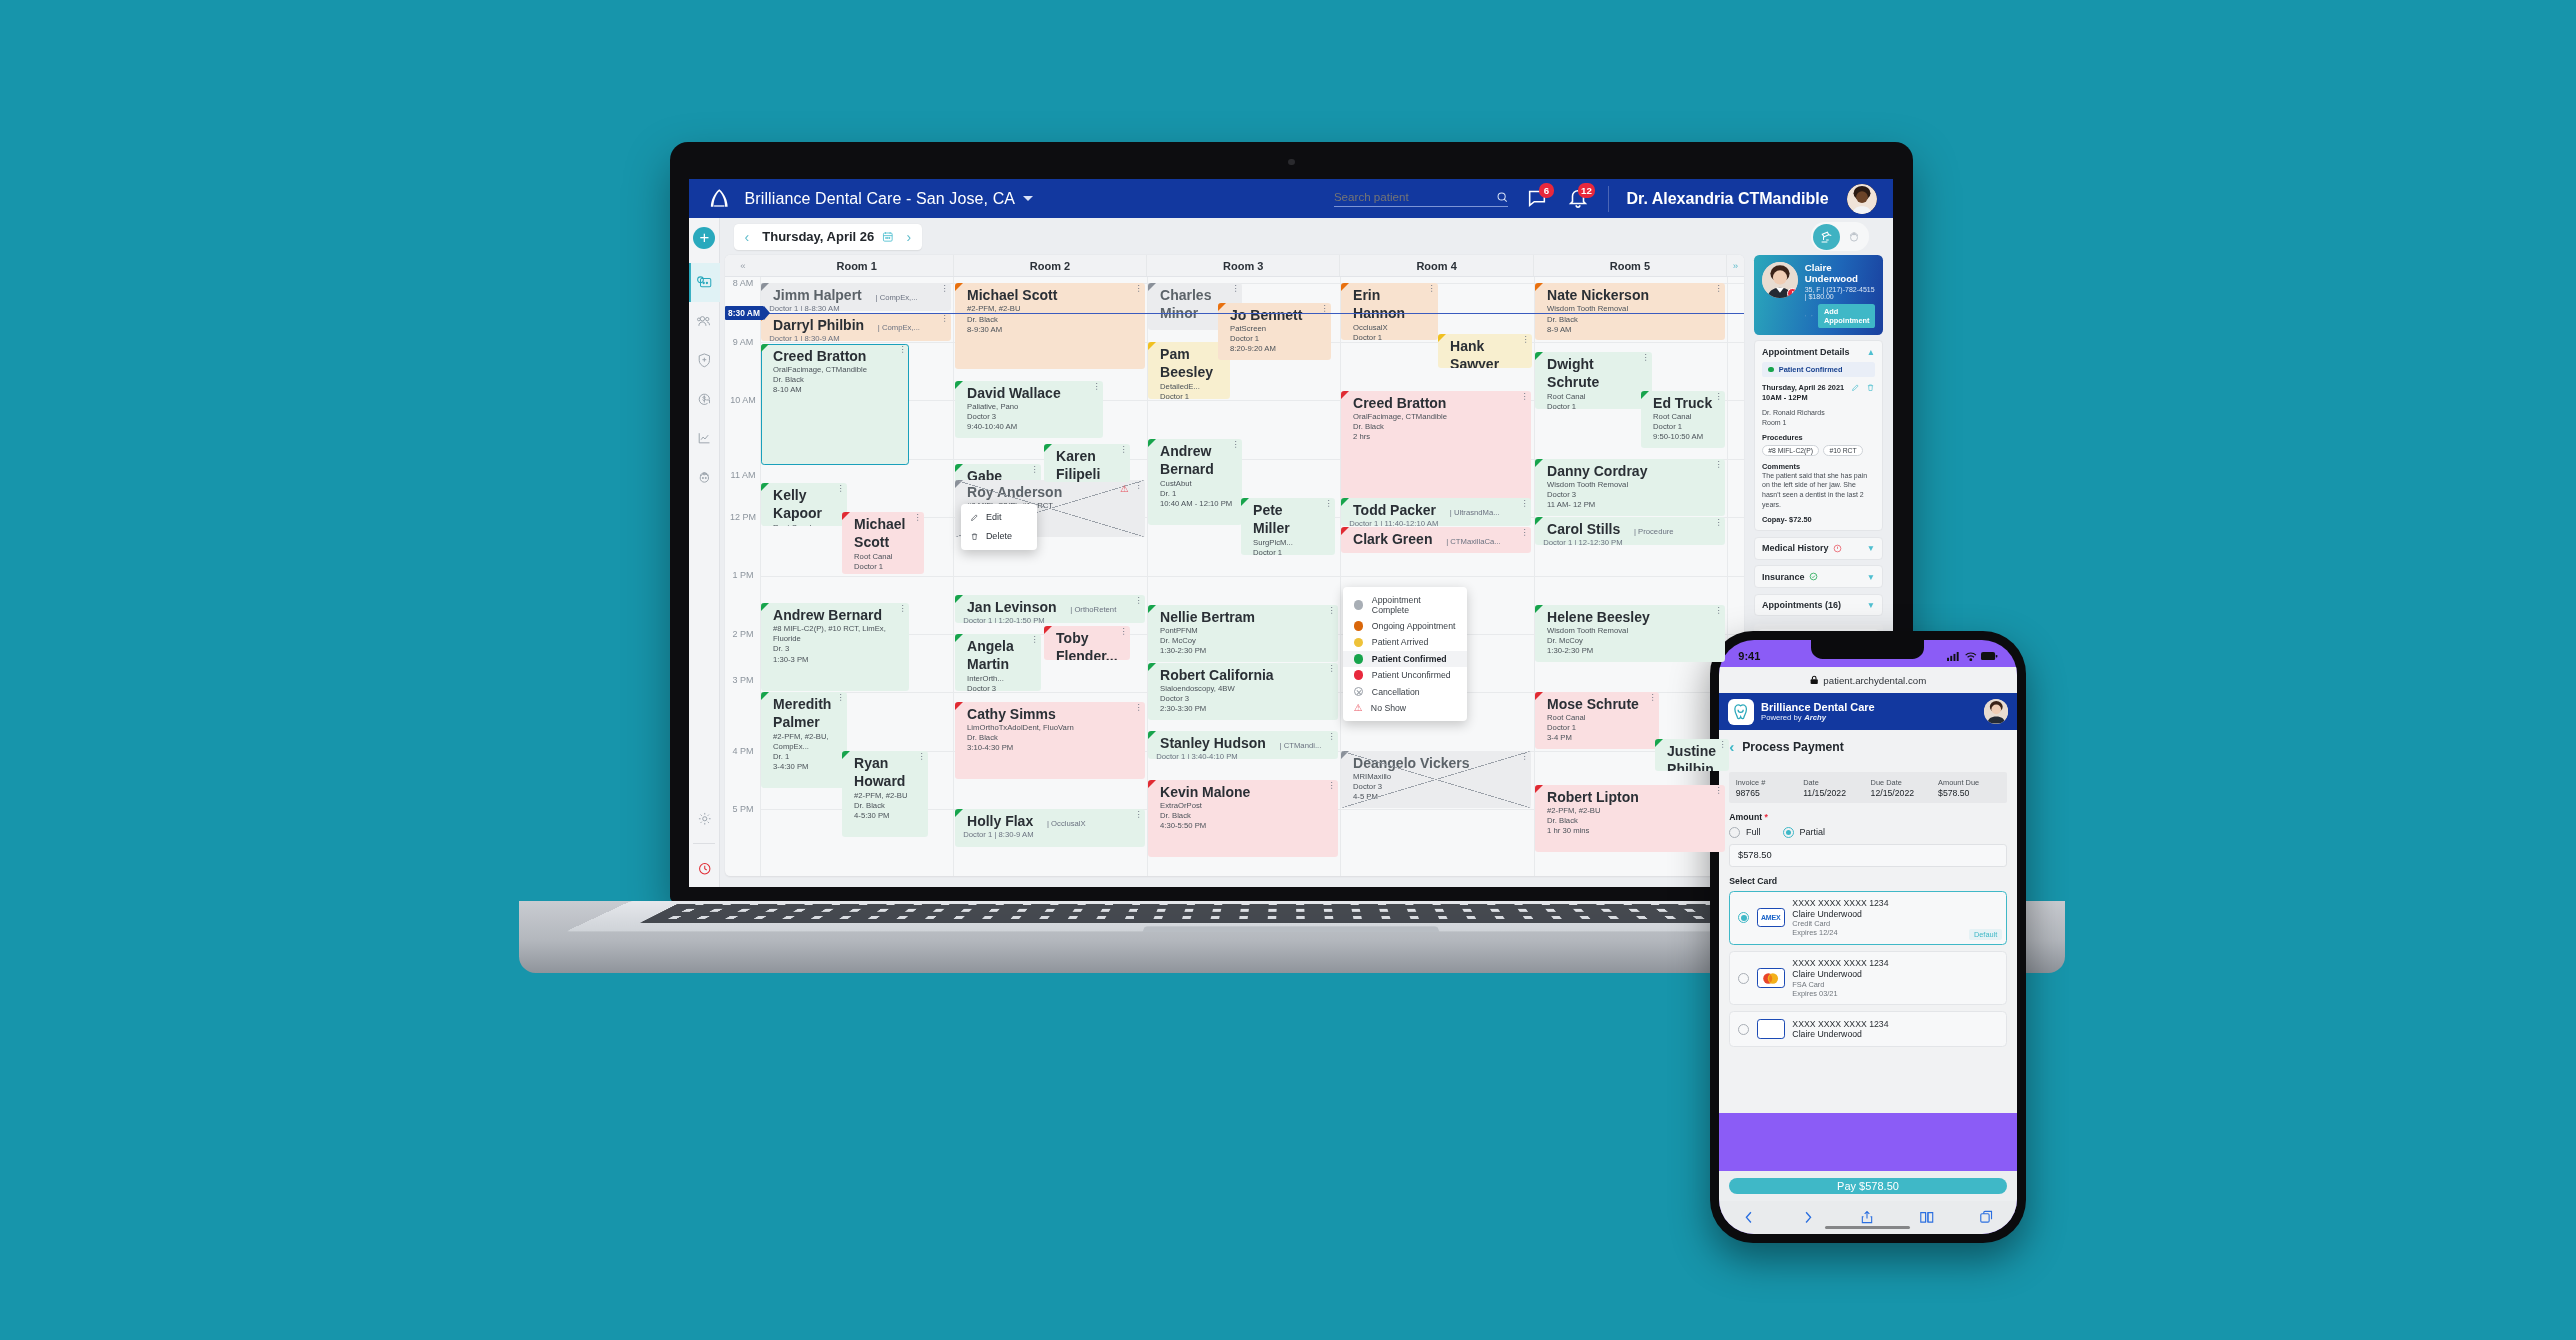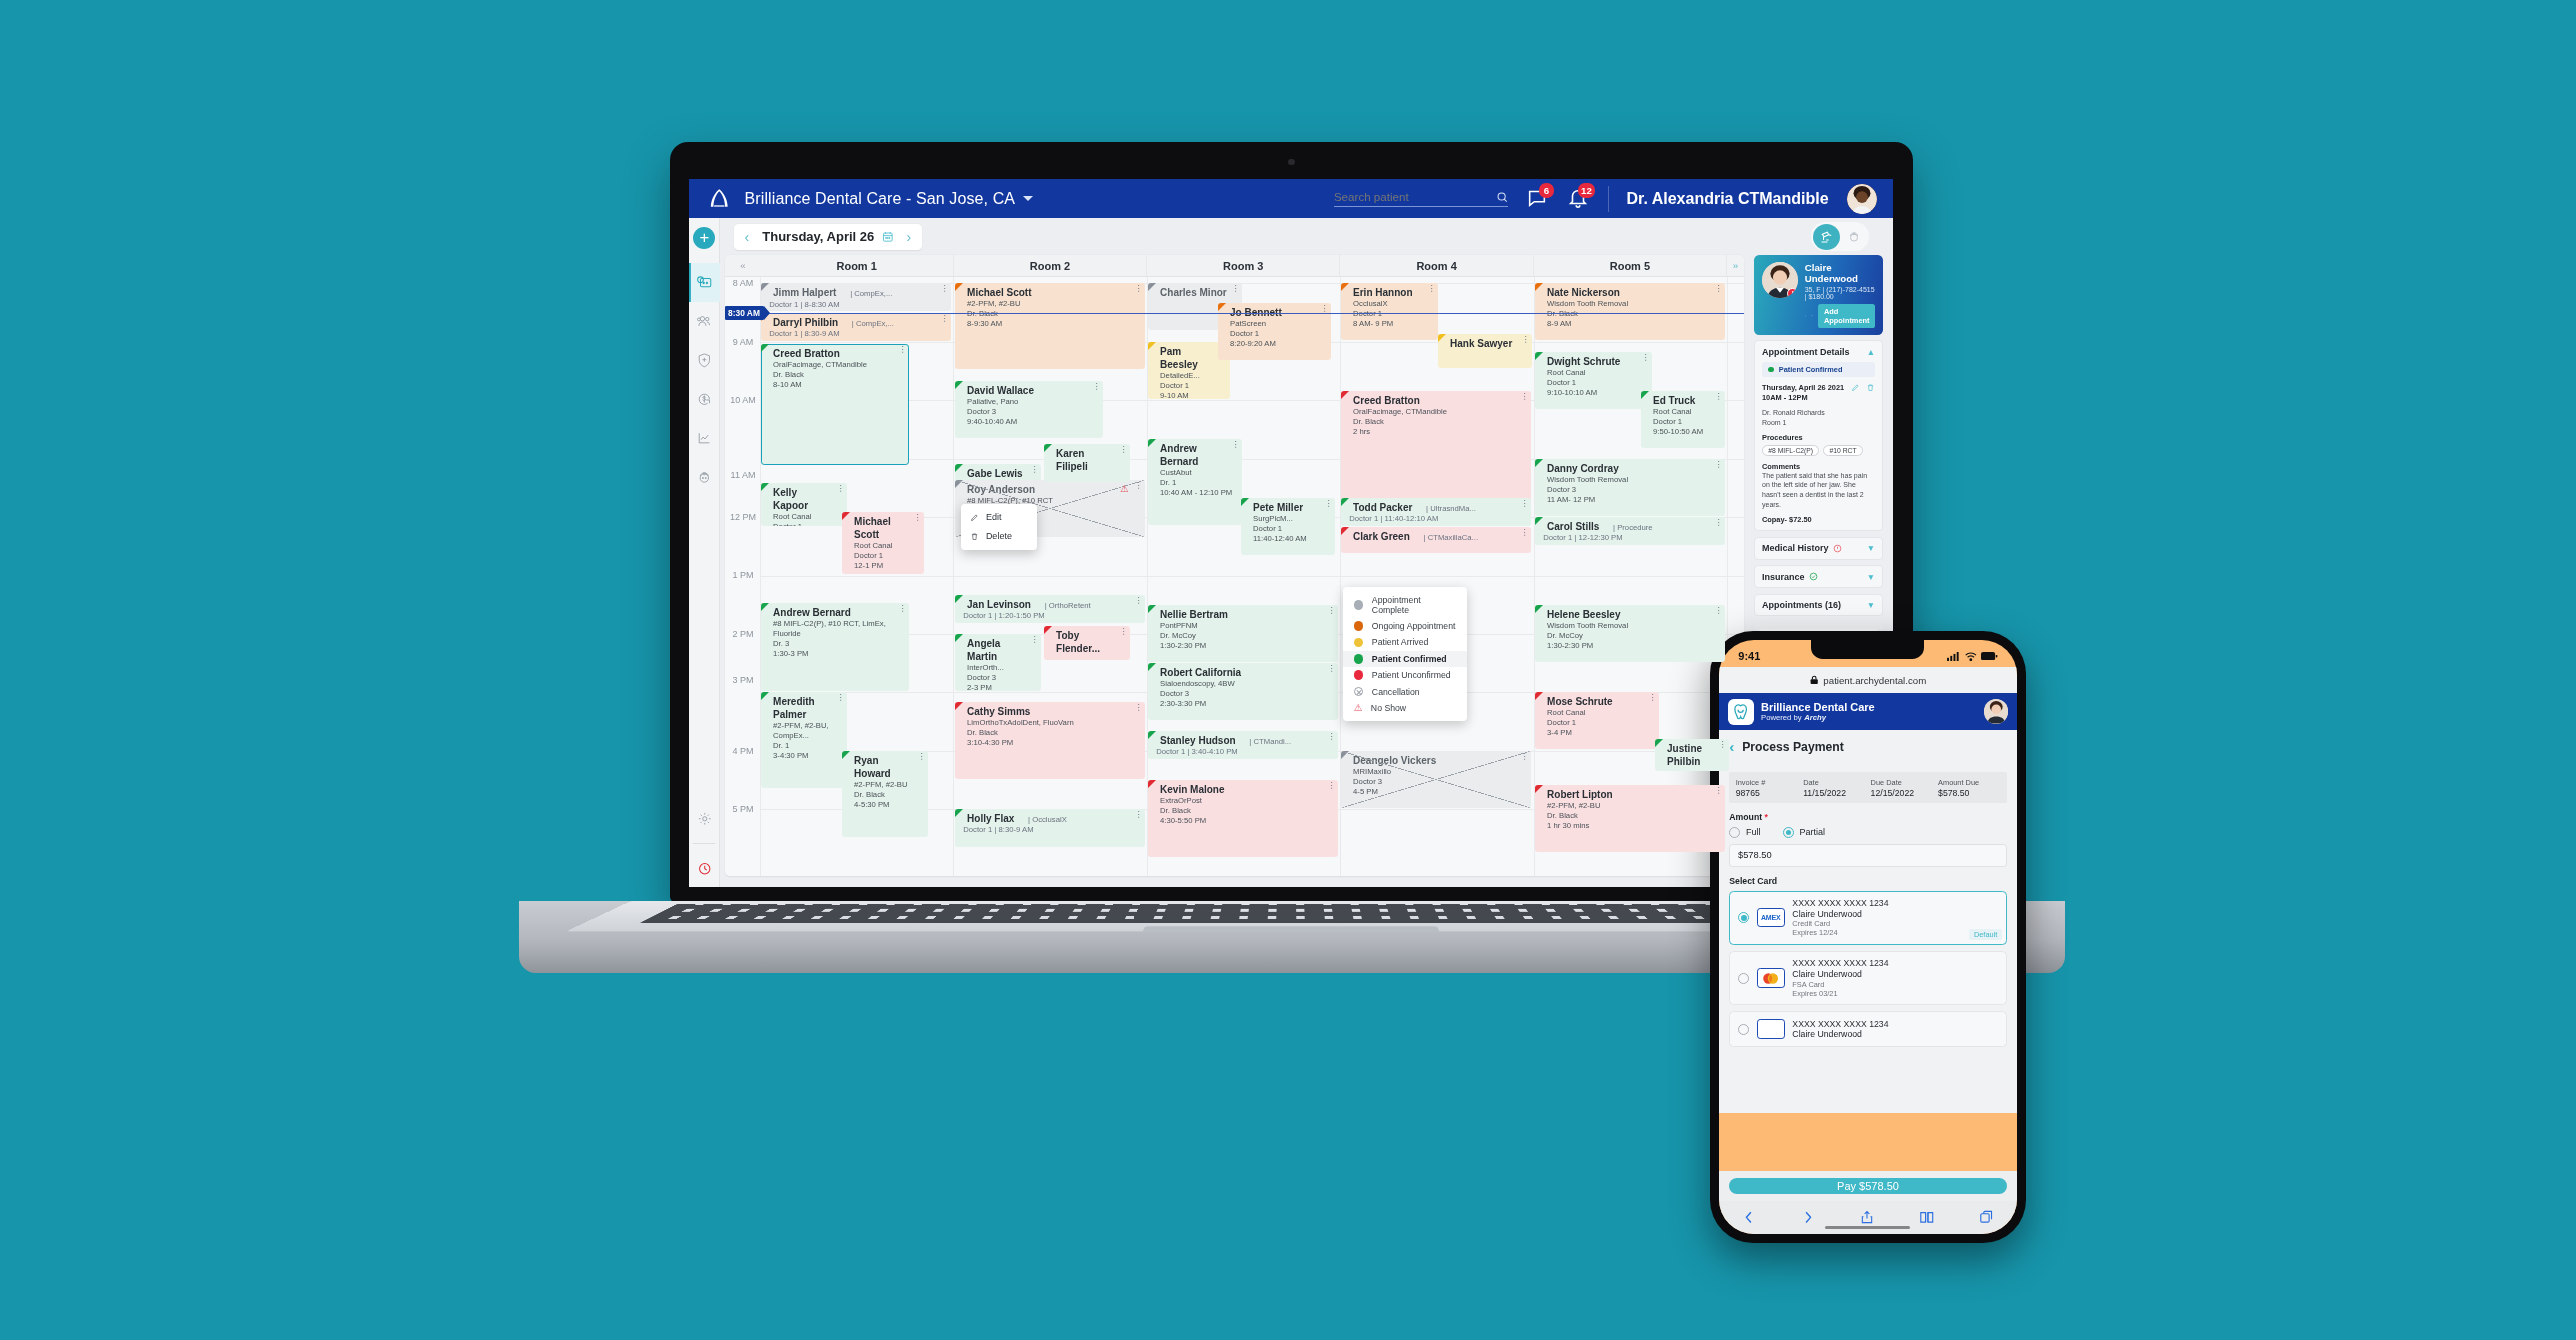--- a/index.html
+++ b/index.html
@@ -88,21 +88,21 @@
   .hourline{position:absolute;left:35px;right:0;border-top:0.6px solid #e8eaec;}
   .hourlbl{position:absolute;left:0;width:35px;text-align:center;font-size:9px;color:#8c949d;}
   .roomsep{position:absolute;top:0;bottom:0;width:0.6px;background:#e8eaec;}
   .nowline{position:absolute;left:35px;right:0;height:1.3px;background:#3a5bbf;}
   .nowpill{position:absolute;left:0;height:14px;background:#123b9e;color:#fff;font-size:8.4px;font-weight:bold;
            display:flex;align-items:center;padding:0 3.9px 0 2.6px;border-radius:1.3px;}
   .nowpill:after{content:"";position:absolute;right:-6.4px;top:0;border-top:7px solid transparent;border-bottom:7px solid transparent;border-left:6.4px solid #123b9e;}
   
   .appt{position:absolute;border-radius:3.2px;padding:2.6px 3.9px 2.6px 5.2px;overflow:hidden;font-size:8px;line-height:1.32;color:#2a2f35;}
   .appt .corner{position:absolute;left:0;top:0;width:0;height:0;border-top:8.4px solid #888;border-right:8.4px solid transparent;}
-  .appt .nm{font-weight:bold;font-size:10px;display:block;padding-left:6.4px;padding-right:9px;}
+  .appt .nm{font-weight:bold;font-size:14px;display:block;padding-left:6.4px;padding-right:9px;}
   .appt .sub{display:block;padding-left:6.4px;color:#4a5158;font-size:7.7px;}
   .appt .kebab{position:absolute;right:2.6px;top:1.9px;color:#6b7280;font-size:8.4px;letter-spacing:0;line-height:.8;}
   .inline .nm{display:inline;} .inline .sub{display:inline;padding-left:2.6px;color:#6b7280;}
   .c-green{background:#e3f2ea;} .c-green .corner{border-top-color:#17a44c;}
   .c-red{background:#fadfe1;} .c-red .corner{border-top-color:#e02b33;}
   .c-orange{background:#f8e2cf;} .c-orange .corner{border-top-color:#e8700f;}
   .c-yellow{background:#f8efcf;} .c-yellow .corner{border-top-color:#f0c020;}
   .c-gray{background:#ebecee;} .c-gray .corner{border-top-color:#8a9099;}
   .c-gray .nm{color:#5c6369;font-weight:bold;}
   .selected{outline:1.3px solid #19a0bb;outline-offset:-1.3px;}
@@ -148,21 +148,21 @@
   .chip{border:0.6px solid #cfd3d8;border-radius:7px;padding:1.3px 5.2px;font-size:6.8px;color:#3a4047;background:#fff;}
   .rowacts{float:right;display:flex;gap:5.8px;color:#4fbfd0;font-size:7.7px;}
   .miniblk{background:#eff0f2;border-radius:3.9px;padding:5.2px;margin-top:2.6px;}
   .minirow{background:#f7f8f9;border-radius:3.2px;padding:4.5px 5.8px;margin-bottom:4.5px;position:relative;}
   .minirow .mn{font-size:8px;font-weight:bold;color:#22272d;}
   .minirow .mt{font-size:7px;color:#6b7280;margin-top:1.3px;}
   .minirow .mx{position:absolute;right:5.8px;top:4.5px;color:#6fc8d6;font-size:8.4px;}
   
   #phone{position:absolute;left:1710px;top:631px;width:316px;height:612px;}
   .pshell{position:absolute;inset:0;background:#0b0b0d;border-radius:43px;box-shadow:0 16.7px 39px rgba(0,0,0,.42);}
-  .pscreen{position:absolute;left:9px;top:9px;right:9px;bottom:9px;background:#fdba74;border-radius:35px;overflow:hidden;}
+  .pscreen{position:absolute;left:9px;top:9px;right:9px;bottom:9px;background:#8b5cf6;border-radius:35px;overflow:hidden;}
   .notch{position:absolute;left:50%;margin-left:-57px;top:0;width:113px;height:19.3px;background:#0b0b0d;border-radius:0 0 11.6px 11.6px;z-index:9;}
   .pstatus{height:27px;display:flex;align-items:center;justify-content:space-between;padding:5.2px 19.3px 0;font-size:11px;font-weight:bold;color:#111;}
   .purl{height:26px;display:flex;align-items:center;justify-content:center;gap:5.2px;font-size:9.7px;color:#2e3338;background:#f1f2f3;}
   .pnav{background:#12389f;height:37px;display:flex;align-items:center;padding:0 9px;gap:7px;}
   .plogo{width:26px;height:26px;background:#fff;border-radius:5.8px;display:flex;align-items:center;justify-content:center;}
   .pbrand{color:#fff;font-size:11px;font-weight:bold;line-height:1.12;}
   .ppow{font-size:7.7px;font-weight:normal;color:#eaf0fb;display:flex;align-items:center;gap:2.6px;}
   .pav{margin-left:auto;width:24.5px;height:24.5px;border-radius:50%;overflow:hidden;background:#e9ded3;}
   .ptitle{display:flex;align-items:center;gap:7.7px;padding:8.4px 10.3px;font-size:12.2px;font-weight:bold;color:#22272d;background:#f1f2f3;}
   .pbody{padding:7.7px 10.3px;background:#f1f2f3;height:348px;overflow:hidden;position:relative;}

